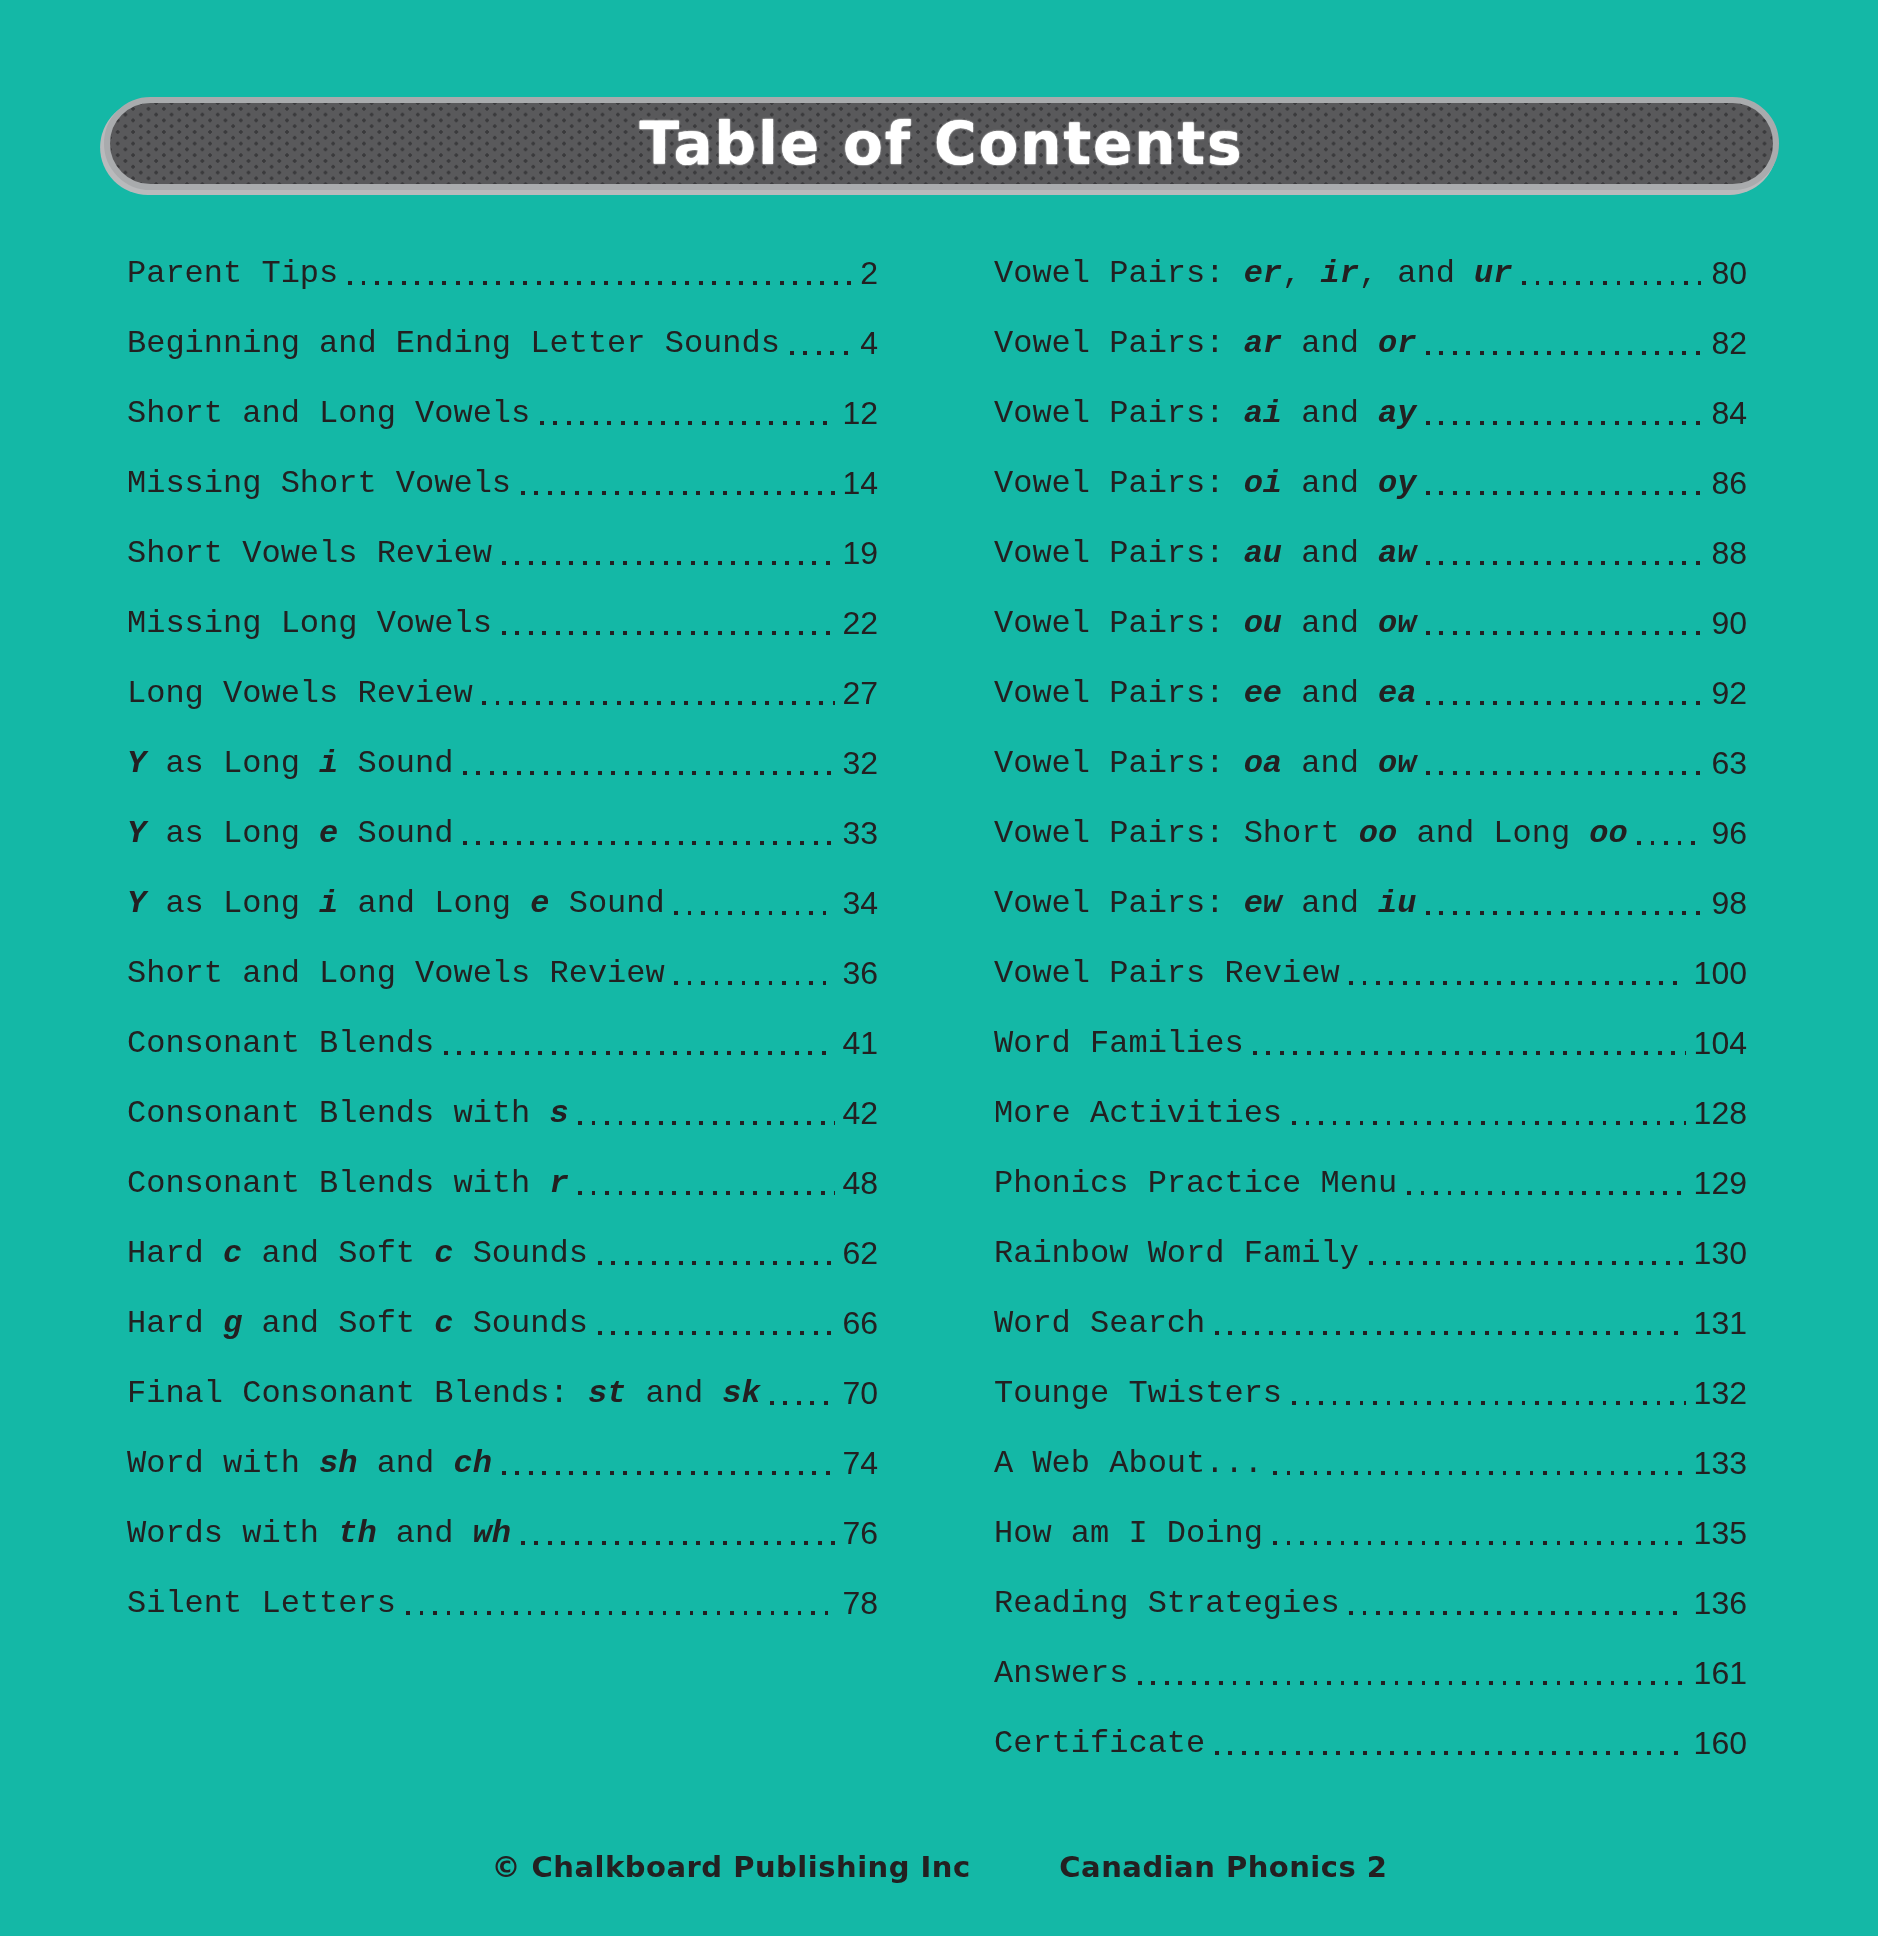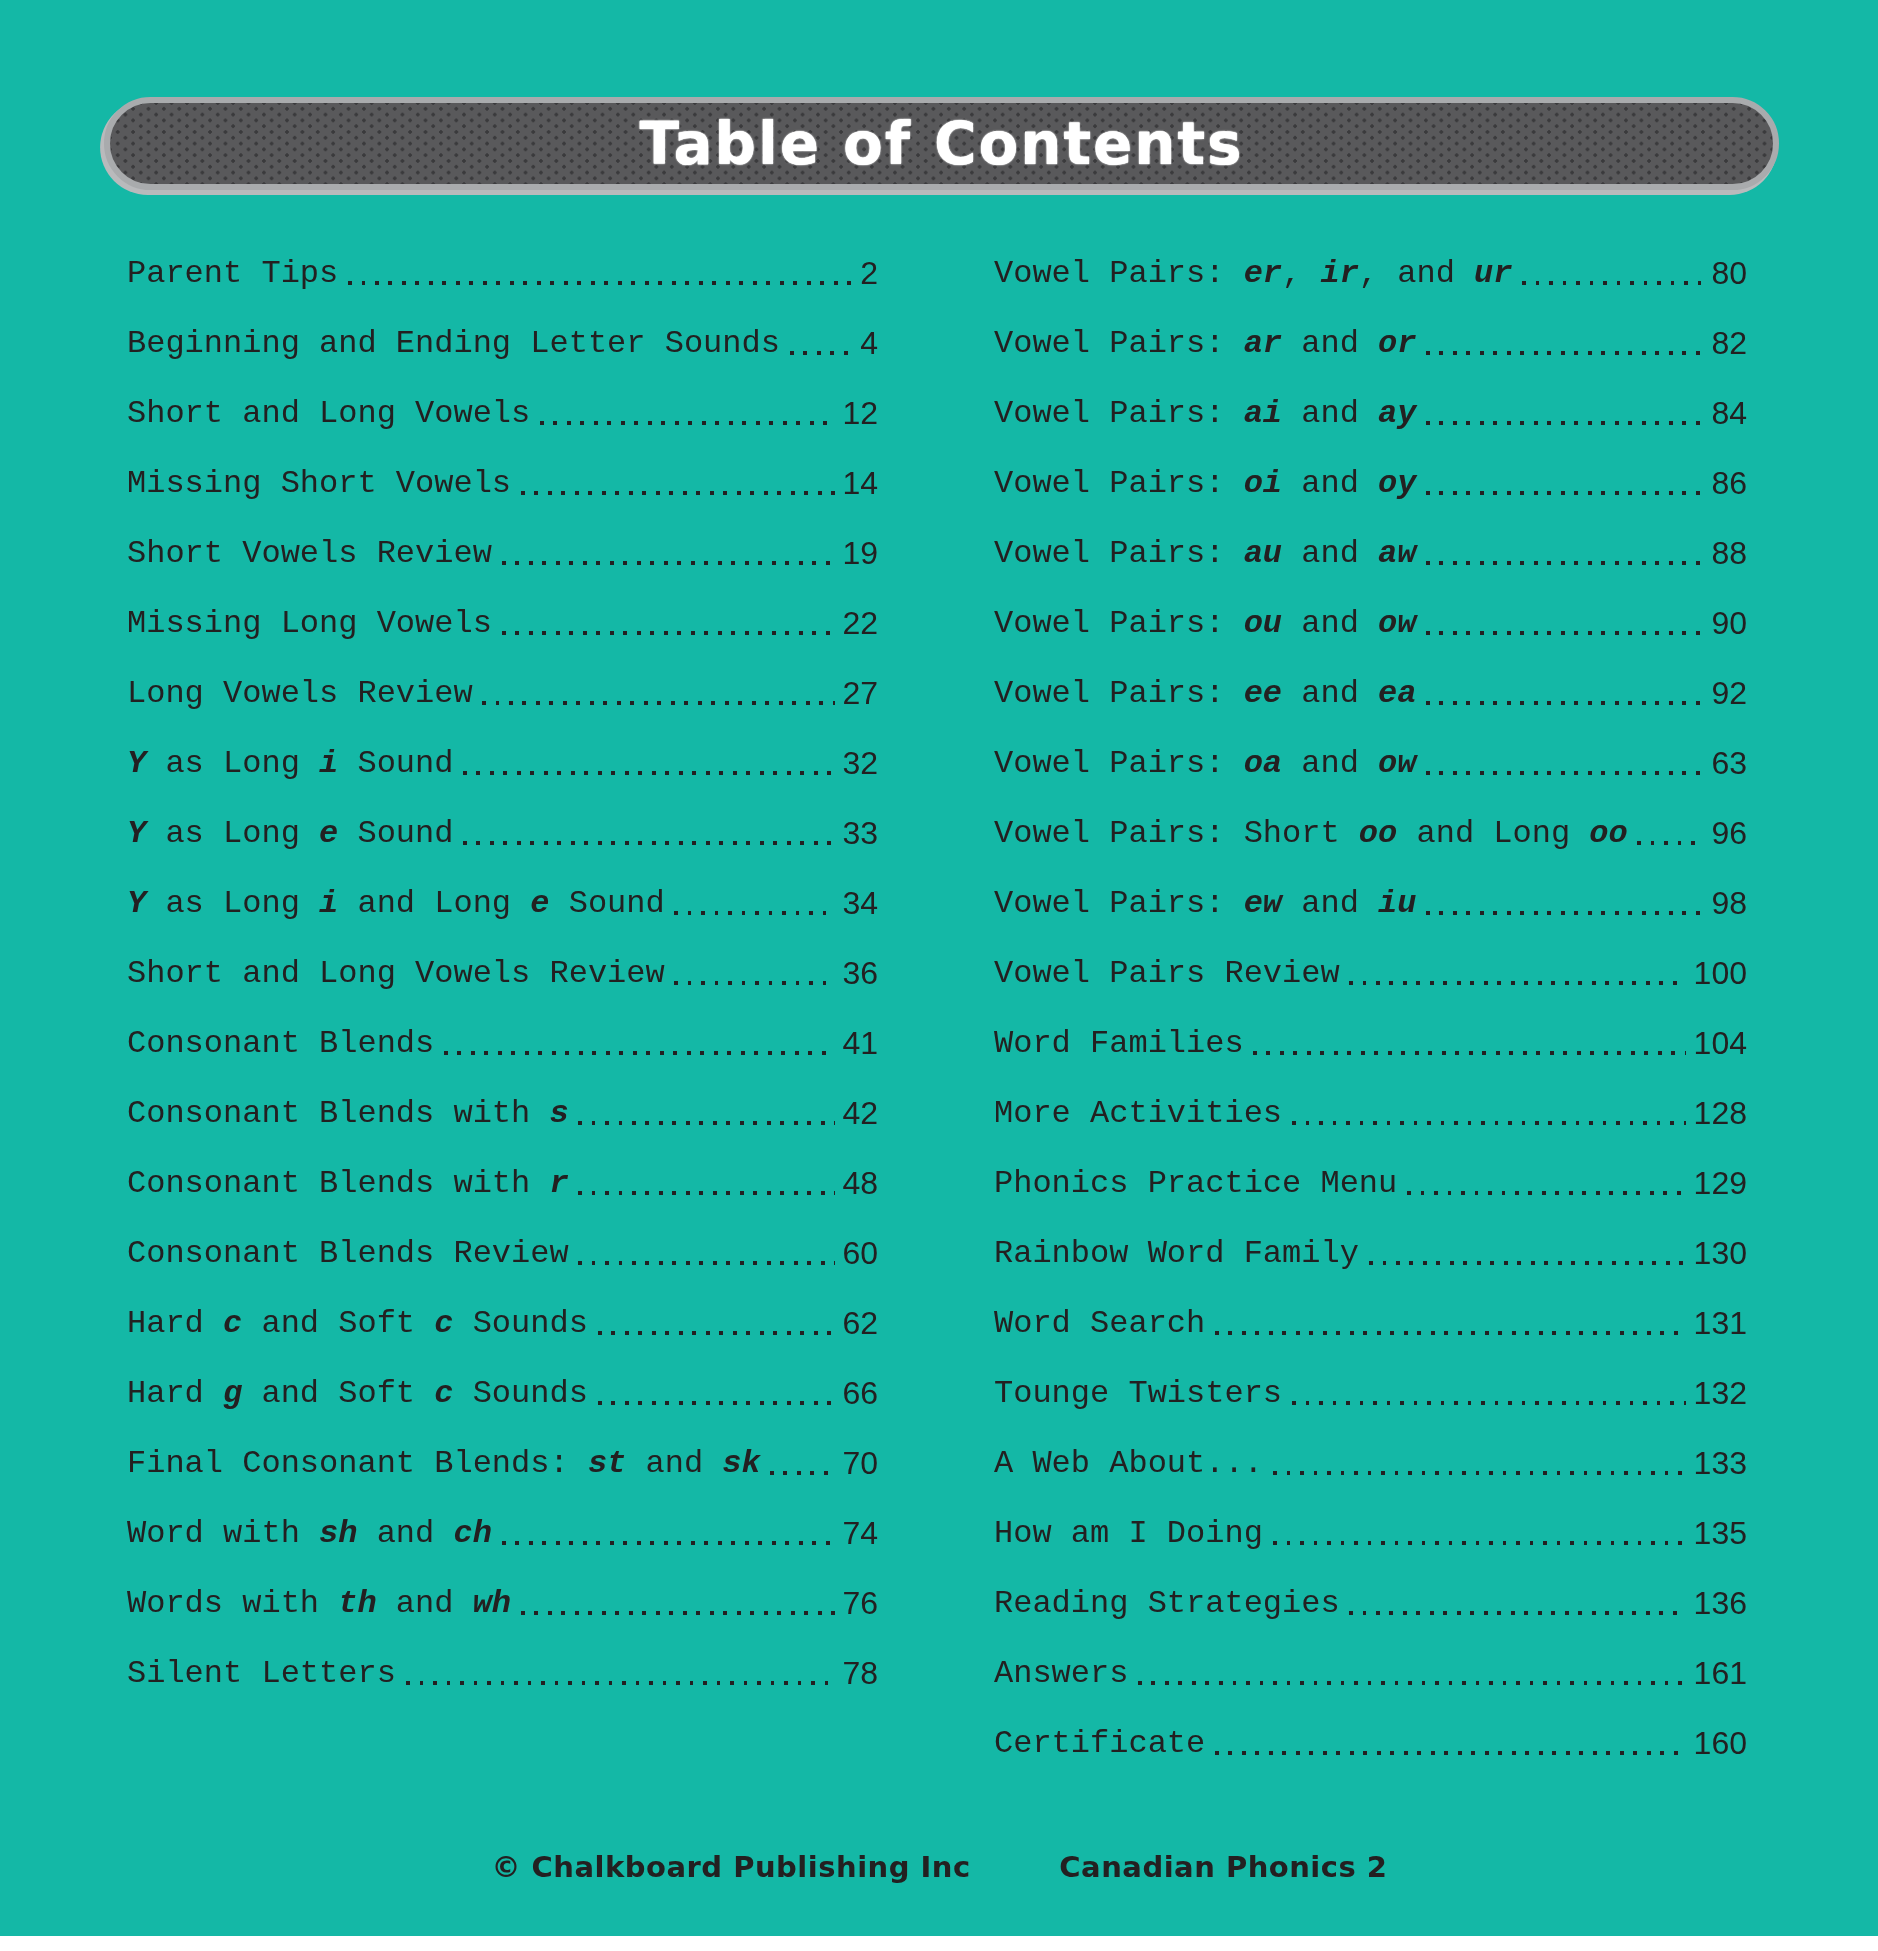--- a/index.html
+++ b/index.html
@@ -172,25 +172,20 @@
           <span class="title">Consonant Blends with <span class="bi">s</span></span>
           <span class="leader"></span>
           <span class="pagenum">42</span>
         </li>
         <li>
           <span class="title">Consonant Blends with <span class="bi">r</span></span>
           <span class="leader"></span>
           <span class="pagenum">48</span>
         </li>
         <li>
-          <span class="title">Consonant Blends Review</span>
-          <span class="leader"></span>
-          <span class="pagenum">60</span>
-        </li>
-        <li>
           <span class="title">Hard <span class="bi">c</span> and Soft <span class="bi">c</span> Sounds</span>
           <span class="leader"></span>
           <span class="pagenum">62</span>
         </li>
         <li>
           <span class="title">Hard <span class="bi">g</span> and Soft <span class="bi">c</span> Sounds</span>
           <span class="leader"></span>
           <span class="pagenum">66</span>
         </li>
         <li>

